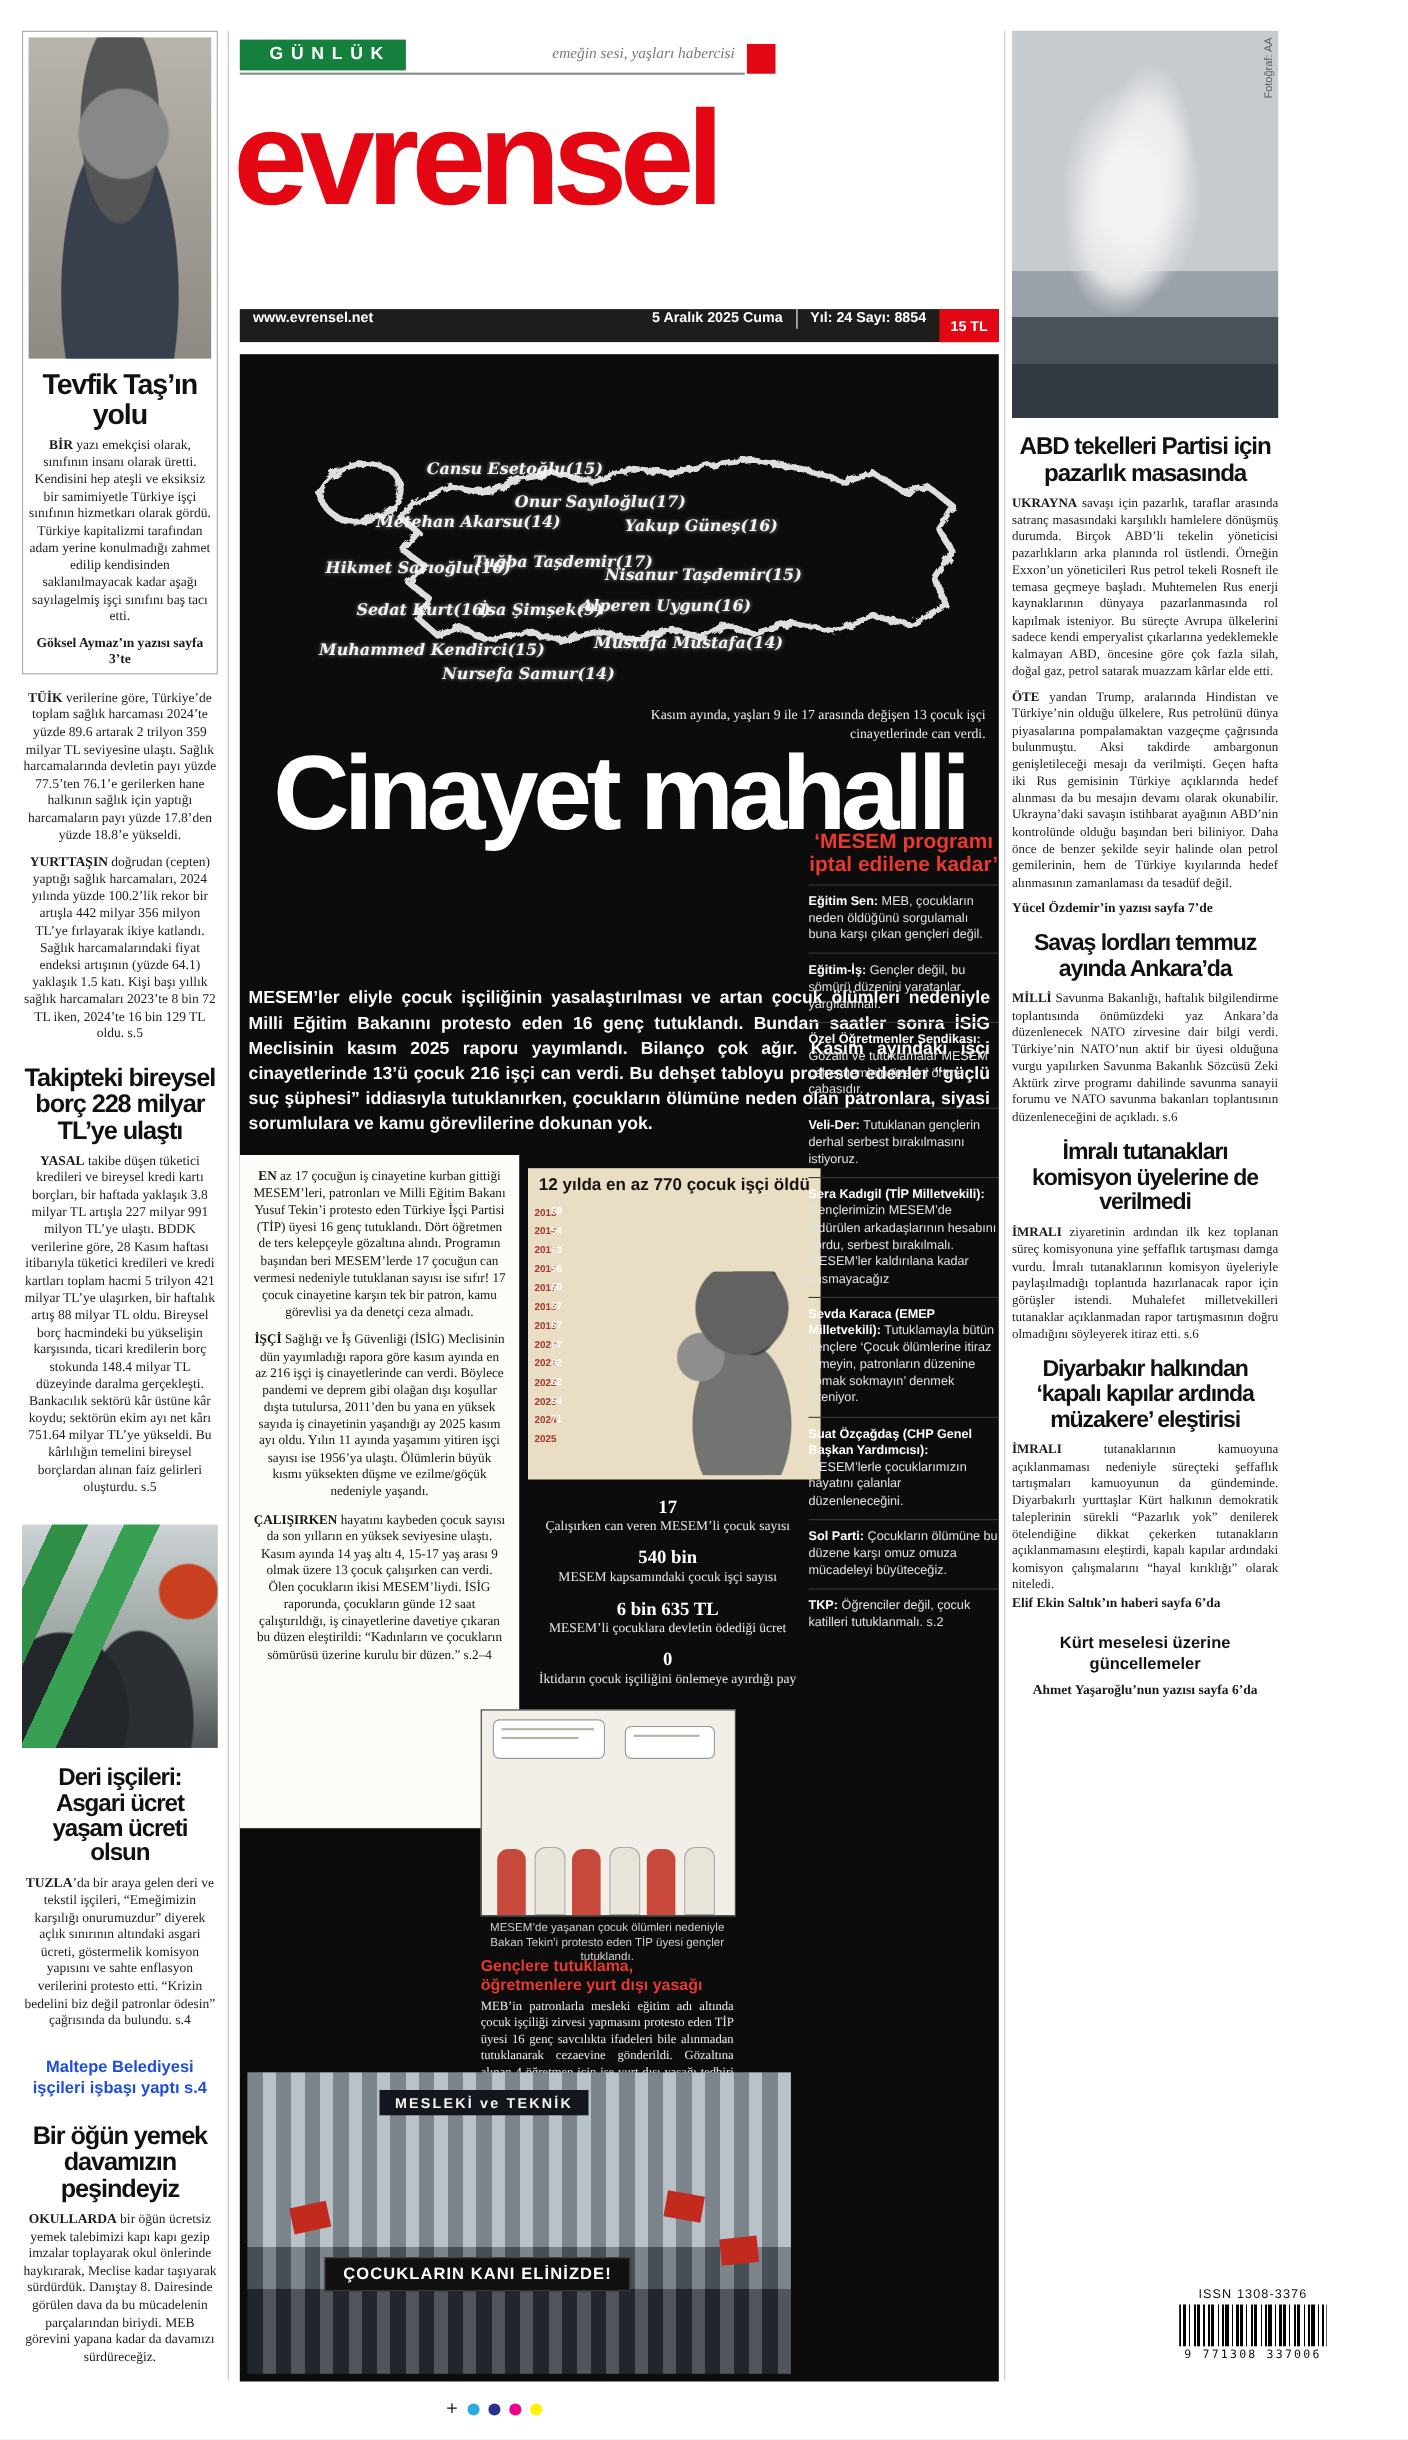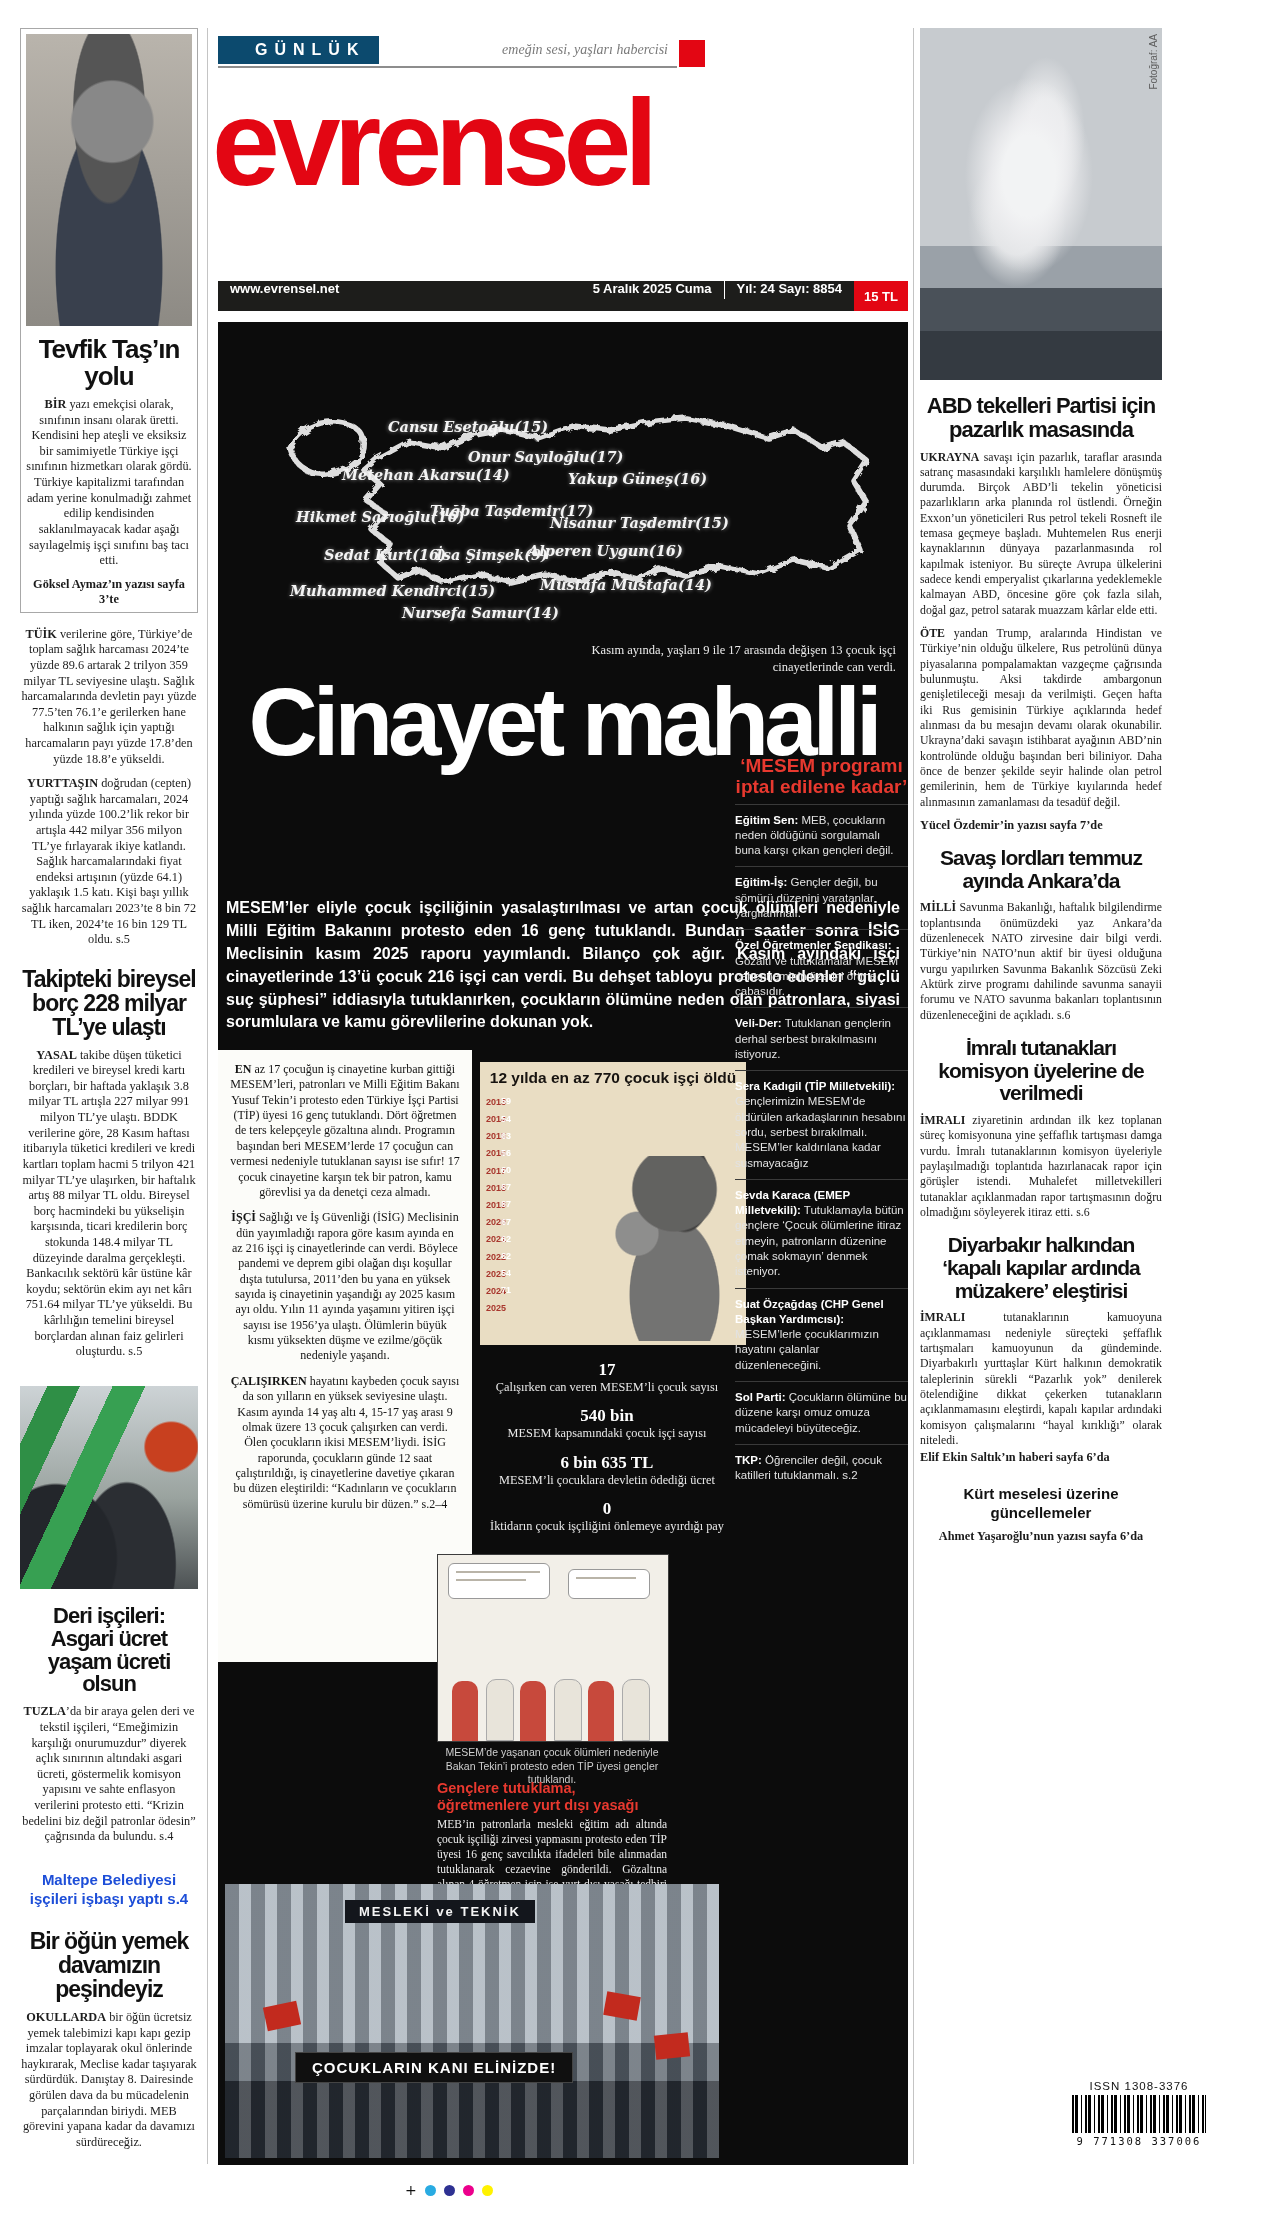--- a/index.html
+++ b/index.html
@@ -26,23 +26,23 @@
   .flags{width:178px;height:203px;margin-top:26px;background:
       linear-gradient(115deg,transparent 10%,#2f8f46 10% 22%,transparent 22% 34%,#37a052 34% 46%,transparent 46%),
       radial-gradient(ellipse at 20% 85%,#23262b 0 30%,transparent 31%),
       radial-gradient(ellipse at 60% 88%,#2b2e33 0 32%,transparent 33%),
       radial-gradient(ellipse at 85% 30%,#c8401f 0 12%,transparent 13%),
       linear-gradient(#cdd3d6,#9aa39f 55%,#4d5254);}
   .maltepe{font-family:"Liberation Sans",sans-serif;font-weight:700;font-size:15px;
       text-align:center;margin-top:26px;line-height:1.25;color:#1d4ed8;}
 
   
-  #gunluk{position:absolute;left:218px;top:36px;background:#0c4a6e;color:#fff;
+  #gunluk{position:absolute;left:218px;top:36px;background:#15803d;color:#fff;
       font-family:"Liberation Sans",sans-serif;font-weight:700;font-size:16px;
-      letter-spacing:7px;padding:5px 14px 5px 37px;}
+      letter-spacing:7px;padding:5px 14px 5px 27px;}
   #slogan{position:absolute;left:390px;top:42px;width:278px;text-align:right;
       font-style:italic;font-size:14px;color:#7a7a7a;}
   #slogan-line{position:absolute;left:218px;top:66px;width:459px;height:2px;background:#8d8d8d;}
   #slogan-redbox{position:absolute;left:679px;top:40px;width:26px;height:27px;background:#e30613;}
   #logo{position:absolute;left:212px;top:46px;width:700px;
       font-family:"Liberation Sans",sans-serif;font-weight:700;font-size:122px;
       letter-spacing:-7px;color:#e30613;line-height:1.6;}
   #dateline{position:absolute;left:218px;top:281px;width:690px;height:30px;background:#1d1d1b;
       display:flex;align-items:flex-start;font-family:"Liberation Sans",sans-serif;
       font-weight:700;font-size:13px;color:#fff;}

